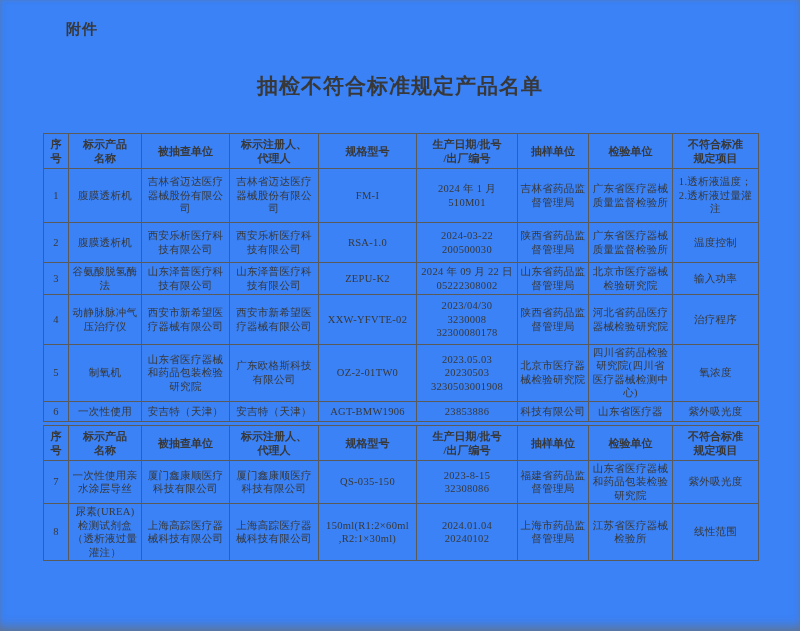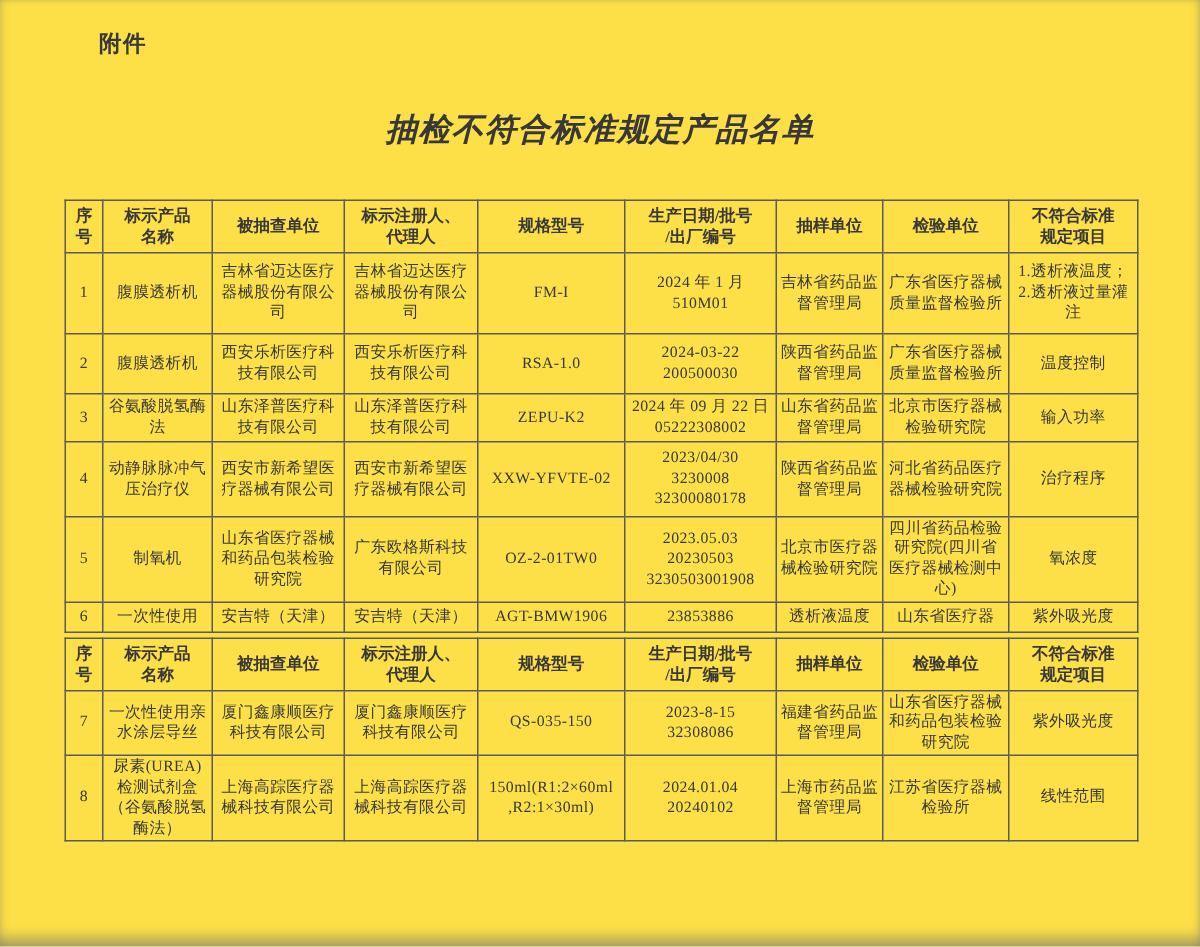--- a/index.html
+++ b/index.html
@@ -1,31 +1,31 @@
 <!DOCTYPE html>
 <html><head>
 <meta charset="utf-8">
 <style>
   * { margin:0; padding:0; box-sizing:border-box; }
   html,body { width:800px; height:631px; background:#ffffff; }
   body { font-family:"Liberation Serif", serif; color:#383838; }
   .page {
-    position:relative; width:800px; height:631px; background:#fde047; overflow:hidden;
+    position:relative; width:800px; height:631px; background:#3b82f6; overflow:hidden;
     box-shadow: inset 0 -11px 10px -6px rgba(110,110,110,0.65),
                 inset -4px 0 6px -4px rgba(120,120,120,0.45),
                 inset 4px 0 6px -4px rgba(120,120,120,0.35),
                 inset 0 3px 4px -3px rgba(120,120,120,0.30);
   }
   .attachment-label {
     position:absolute; left:66px; top:20px;
     font-size:15px; font-weight:700; letter-spacing:1px;
   }
   .doc-title {
     position:absolute; top:72px; left:0; width:100%;
-    text-align:center; font-size:21px; font-weight:700; letter-spacing:1px;font-style:italic;
+    text-align:center; font-size:21px; font-weight:700; letter-spacing:1px;
   }
   table {
     border-collapse:collapse; table-layout:fixed; width:715px;
     font-size:10.5px;
   }
   .tbl1 { position:absolute; left:43px; top:133px; }
   .tbl2 { position:absolute; left:43px; top:425px; }
   th, td {
     border:1px solid #5a5a5a;
     text-align:center; vertical-align:middle;
@@ -152,21 +152,21 @@
           <td>四川省药品检验研究院(四川省医疗器械检测中心)</td>
           <td>氧浓度</td>
         </tr>
         <tr>
           <td>6</td>
           <td>一次性使用</td>
           <td>安吉特（天津）</td>
           <td>安吉特（天津）</td>
           <td>AGT-BMW1906</td>
           <td>23853886</td>
-          <td>透析液温度</td>
+          <td>科技有限公司</td>
           <td>山东省医疗器</td>
           <td>紫外吸光度</td>
         </tr>
       </tbody>
   </table>
 
   <table class="tbl2">
     <colgroup>
       <col style="width:25px">
         <col style="width:73px">
@@ -204,21 +204,21 @@
           <td>厦门鑫康顺医疗科技有限公司</td>
           <td>QS-035-150</td>
           <td>2023-8-15
 32308086</td>
           <td>福建省药品监督管理局</td>
           <td>山东省医疗器械和药品包装检验研究院</td>
           <td>紫外吸光度</td>
         </tr>
         <tr>
           <td>8</td>
-          <td>尿素(UREA)检测试剂盒（谷氨酸脱氢酶法）</td>
+          <td>尿素(UREA)检测试剂盒（透析液过量灌注）</td>
           <td>上海高踪医疗器械科技有限公司</td>
           <td>上海高踪医疗器械科技有限公司</td>
           <td>150ml(R1:2×60ml
 ,R2:1×30ml)</td>
           <td>2024.01.04
 20240102</td>
           <td>上海市药品监督管理局</td>
           <td>江苏省医疗器械检验所</td>
           <td>线性范围</td>
         </tr>

